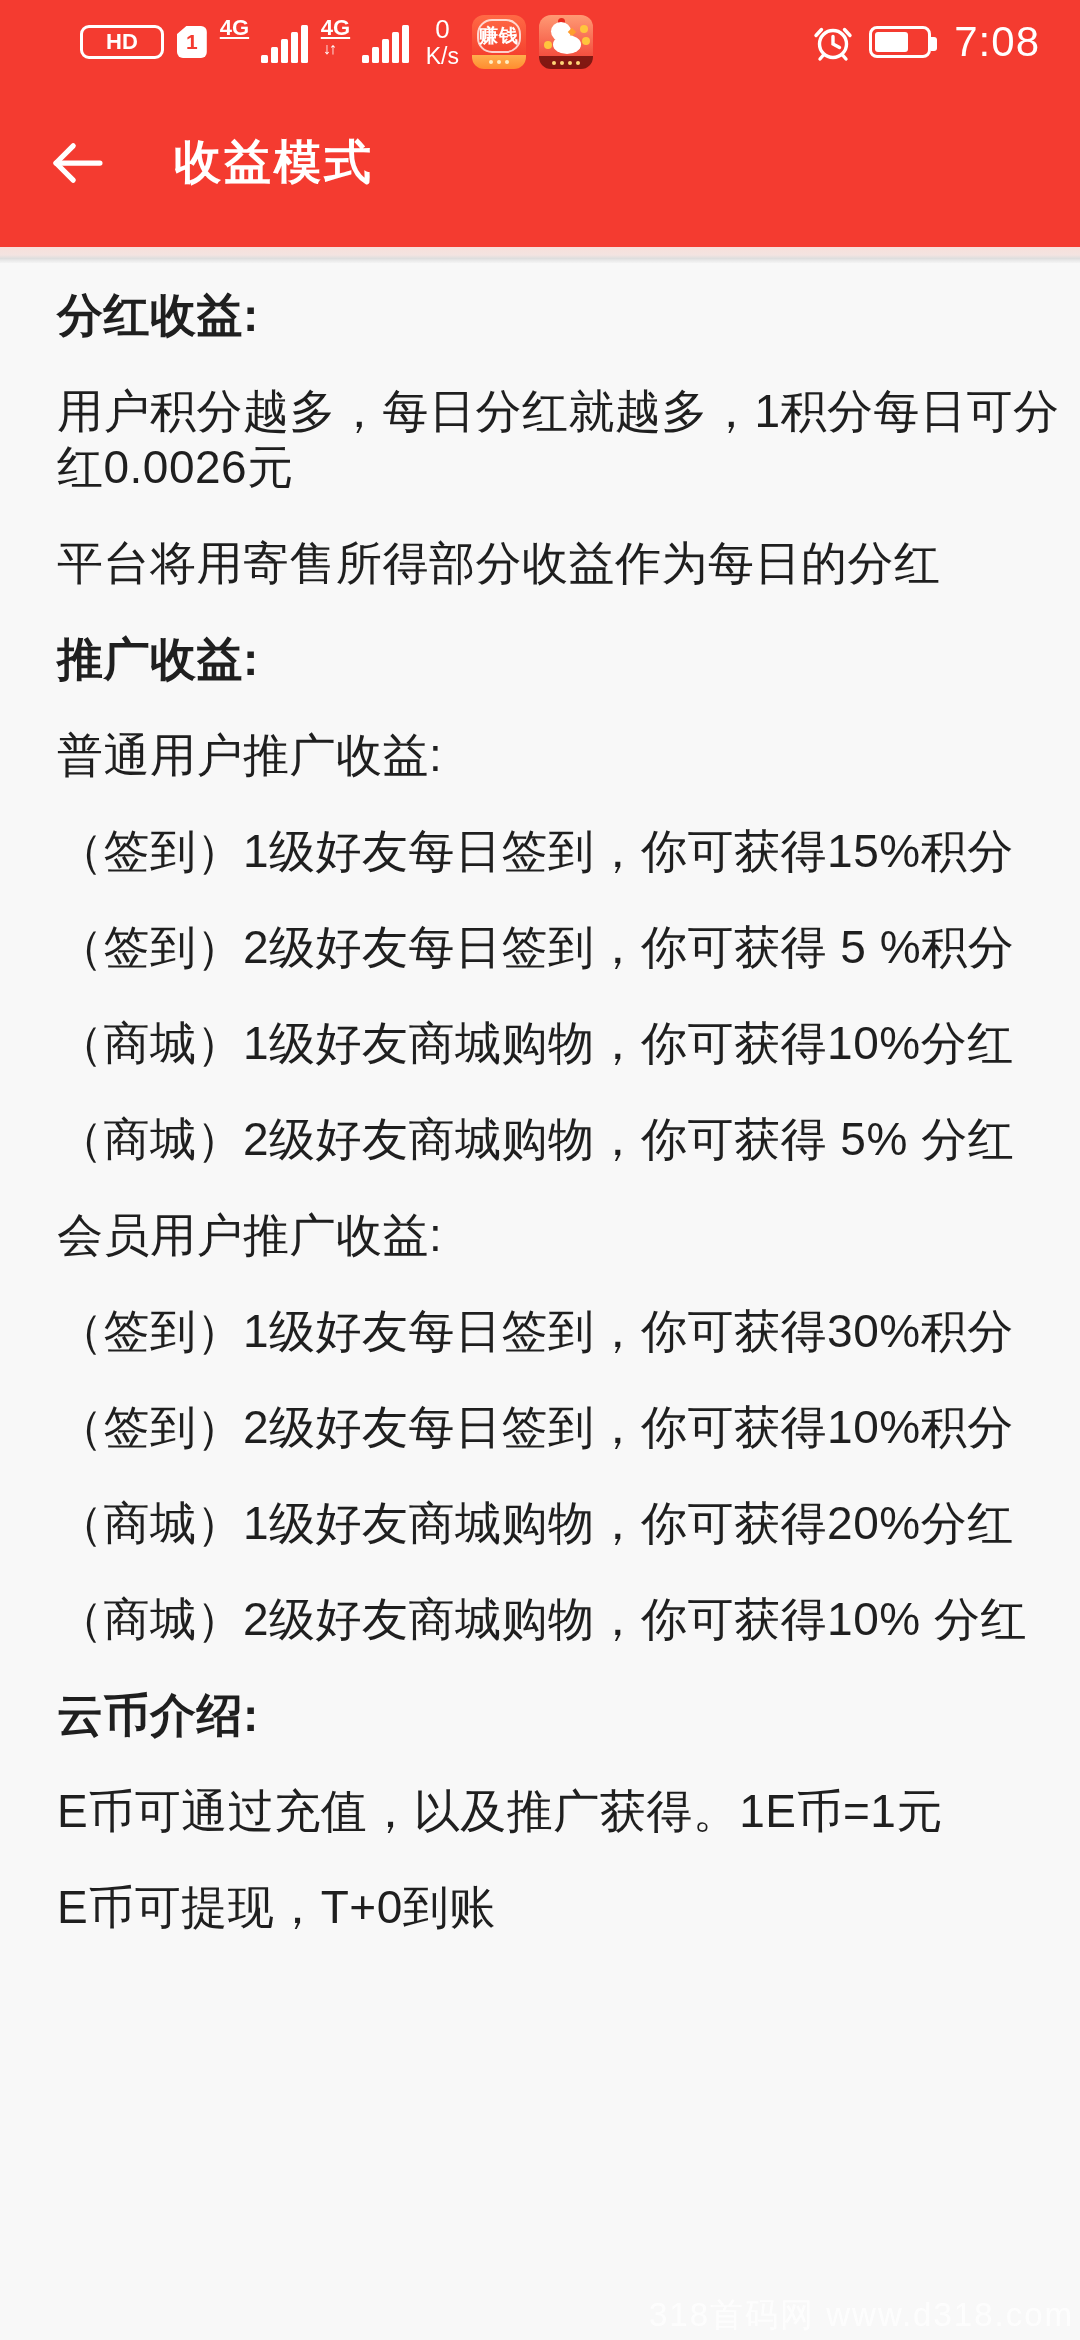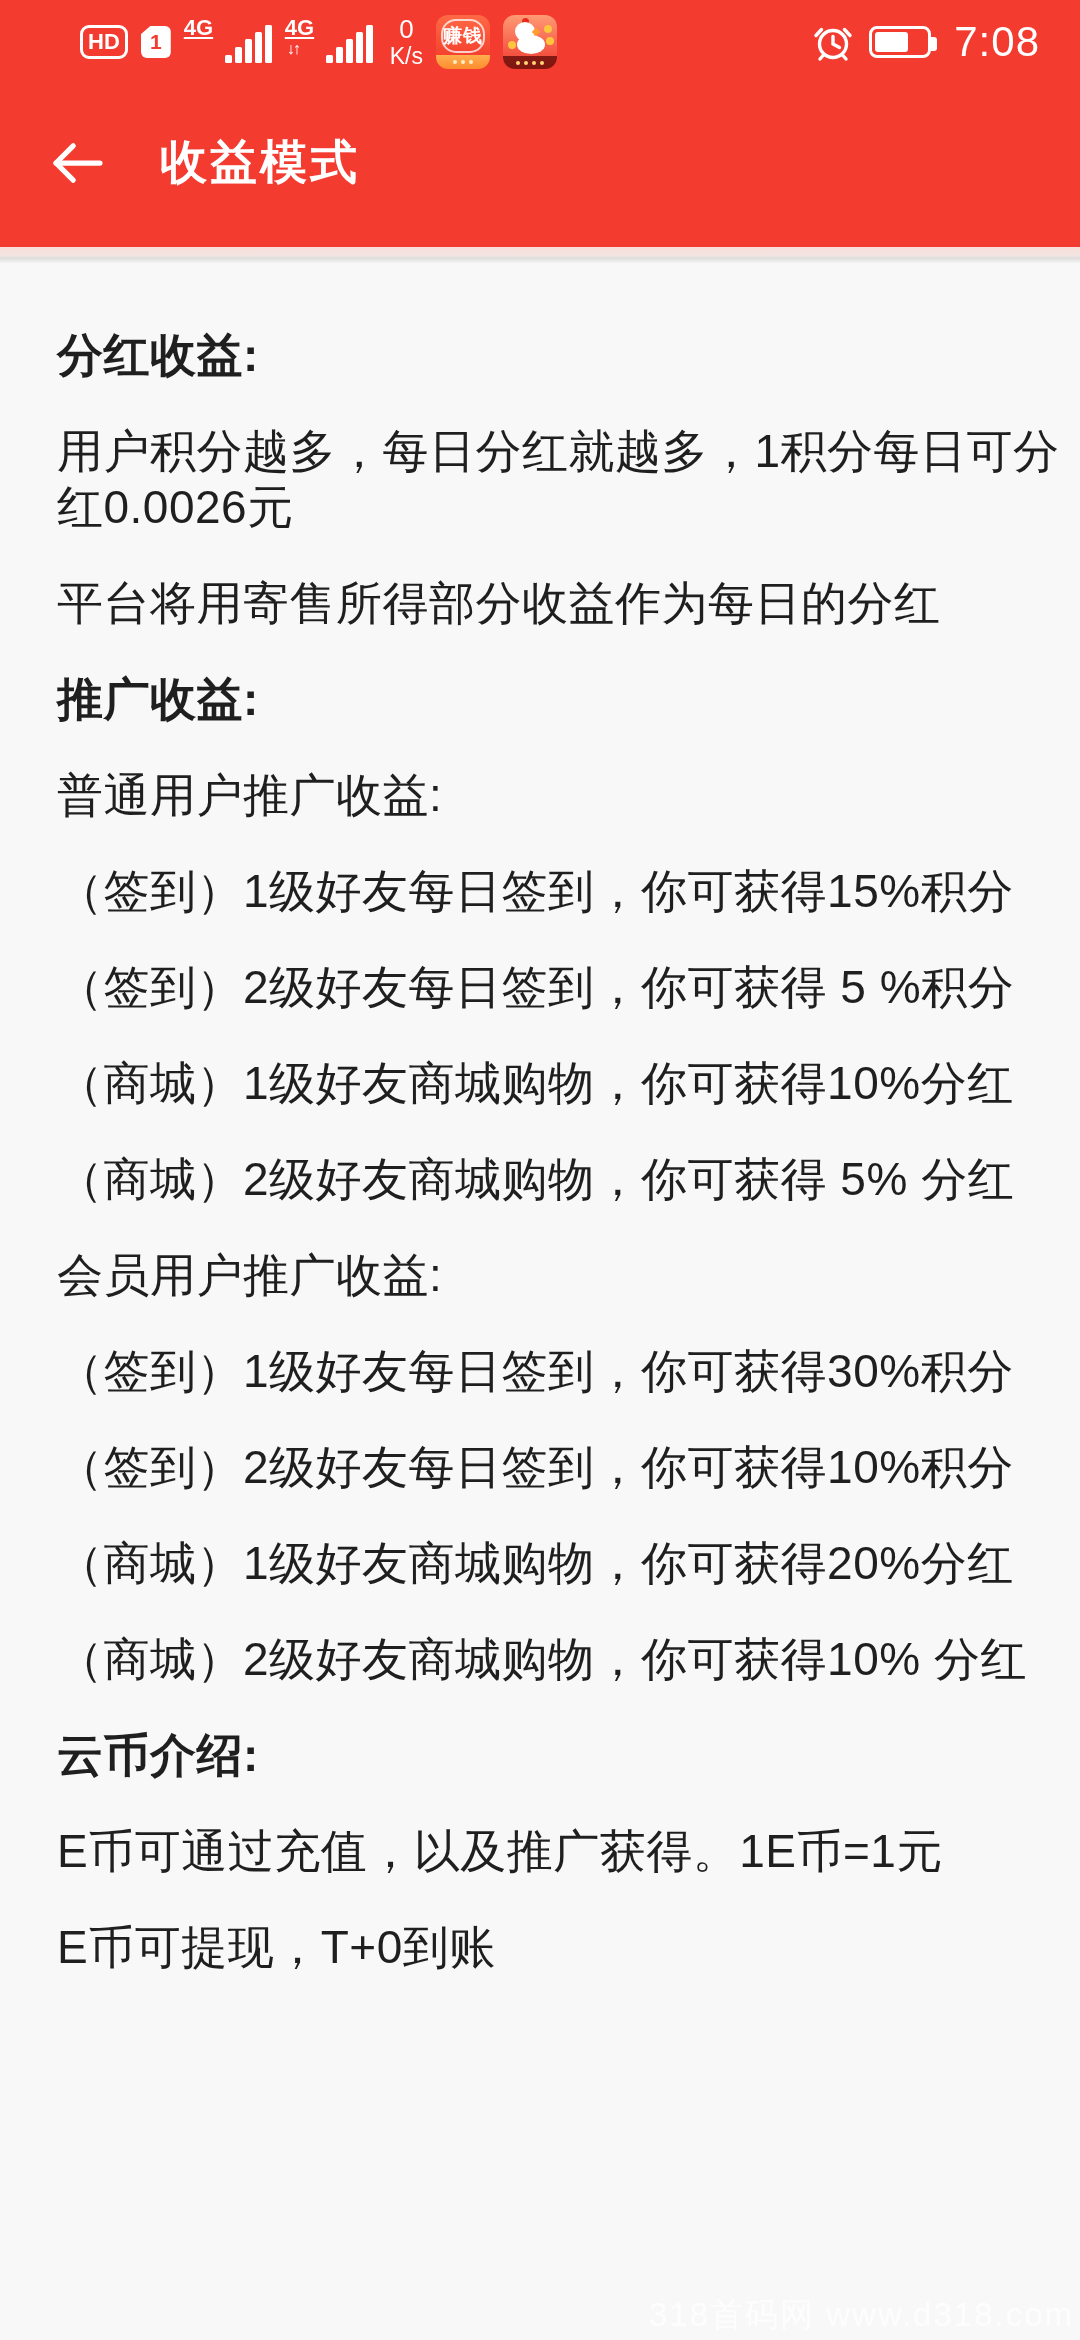--- a/index.html
+++ b/index.html
@@ -23,21 +23,21 @@
     background:var(--app-bar,#f43b30);
     color:#fff;
   }
   .status-bar{
     height:78px;display:flex;align-items:center;
     padding:6px 40px 0 80px;gap:13px;
   }
   .hd-badge{
     border:3px solid #fff;border-radius:9px;color:#fff;
     font-size:22px;font-weight:bold;line-height:1;
-    padding:3px 5px;letter-spacing:0;
+    padding:3px 23px;letter-spacing:0;
   }
   .sim-badge{
     width:30px;height:32px;background:#fff;color:var(--app-bar,#f43b30);
     border-radius:6px;clip-path:polygon(32% 0,100% 0,100% 100%,0 100%,0 26%);
     font-size:21px;font-weight:bold;display:flex;align-items:center;justify-content:center;
   }
   .signal-cluster{position:relative;width:88px;height:50px;}
   .net-type{position:absolute;top:0;left:0;font-size:22px;font-weight:600;line-height:1;text-decoration:underline;}
   .net-arrows{position:absolute;top:24px;left:2px;font-size:16px;line-height:1;letter-spacing:-2px;}
   .bars{position:absolute;right:0;bottom:4px;display:flex;align-items:flex-end;gap:3px;}
@@ -80,38 +80,38 @@
   .battery{position:relative;width:62px;height:32px;border:3px solid #fff;border-radius:8px;flex:none;margin-left:2px;}
   .battery-fill{position:absolute;left:3px;top:3px;bottom:3px;width:58%;background:#fff;border-radius:3px;}
   .battery-nub{position:absolute;right:-9px;top:8px;width:6px;height:14px;background:#fff;border-radius:0 3px 3px 0;}
   .status-time{font-size:42px;color:#fff;margin-left:10px;letter-spacing:1px;}
 
   .nav-bar{height:169px;display:flex;align-items:center;padding-left:42px;}
   .back-button{
     width:70px;height:70px;display:flex;align-items:center;justify-content:center;
     background:transparent;border:none;cursor:pointer;flex:none;
   }
-  .page-title{margin-left:48px;font-size:47px;font-weight:bold;color:#fff;letter-spacing:3px;}
+  .page-title{margin-left:62px;font-size:47px;font-weight:bold;color:#fff;letter-spacing:3px;}
 
   .header-shadow{
     position:absolute;top:247px;left:0;width:1080px;height:16px;
     background:linear-gradient(180deg,#f8dfda 0%,#f3e4e1 50%,#dedede 72%,#e6e6e6 80%,#f4f4f4 100%);
   }
 
   
   .content{
     position:absolute;top:263px;left:0;width:1080px;bottom:0;
     padding:24px 57px 0 57px;overflow:hidden;
   }
   .para{margin-bottom:40px;}
   .line{
     font-size:46px;line-height:56px;color:var(--body-text,#1f1f1f);
     white-space:nowrap;letter-spacing:0.5px;
   }
-  .para.bold .line{font-weight:bold;margin-top:40px;}
+  .para.bold .line{font-weight:bold;}
 
   .watermark{
     position:absolute;right:6px;bottom:2px;
     font-size:33px;letter-spacing:2px;
     color:#ffffff;opacity:.8;white-space:nowrap;
   }
 </style>
 </head>
 <body>
 

